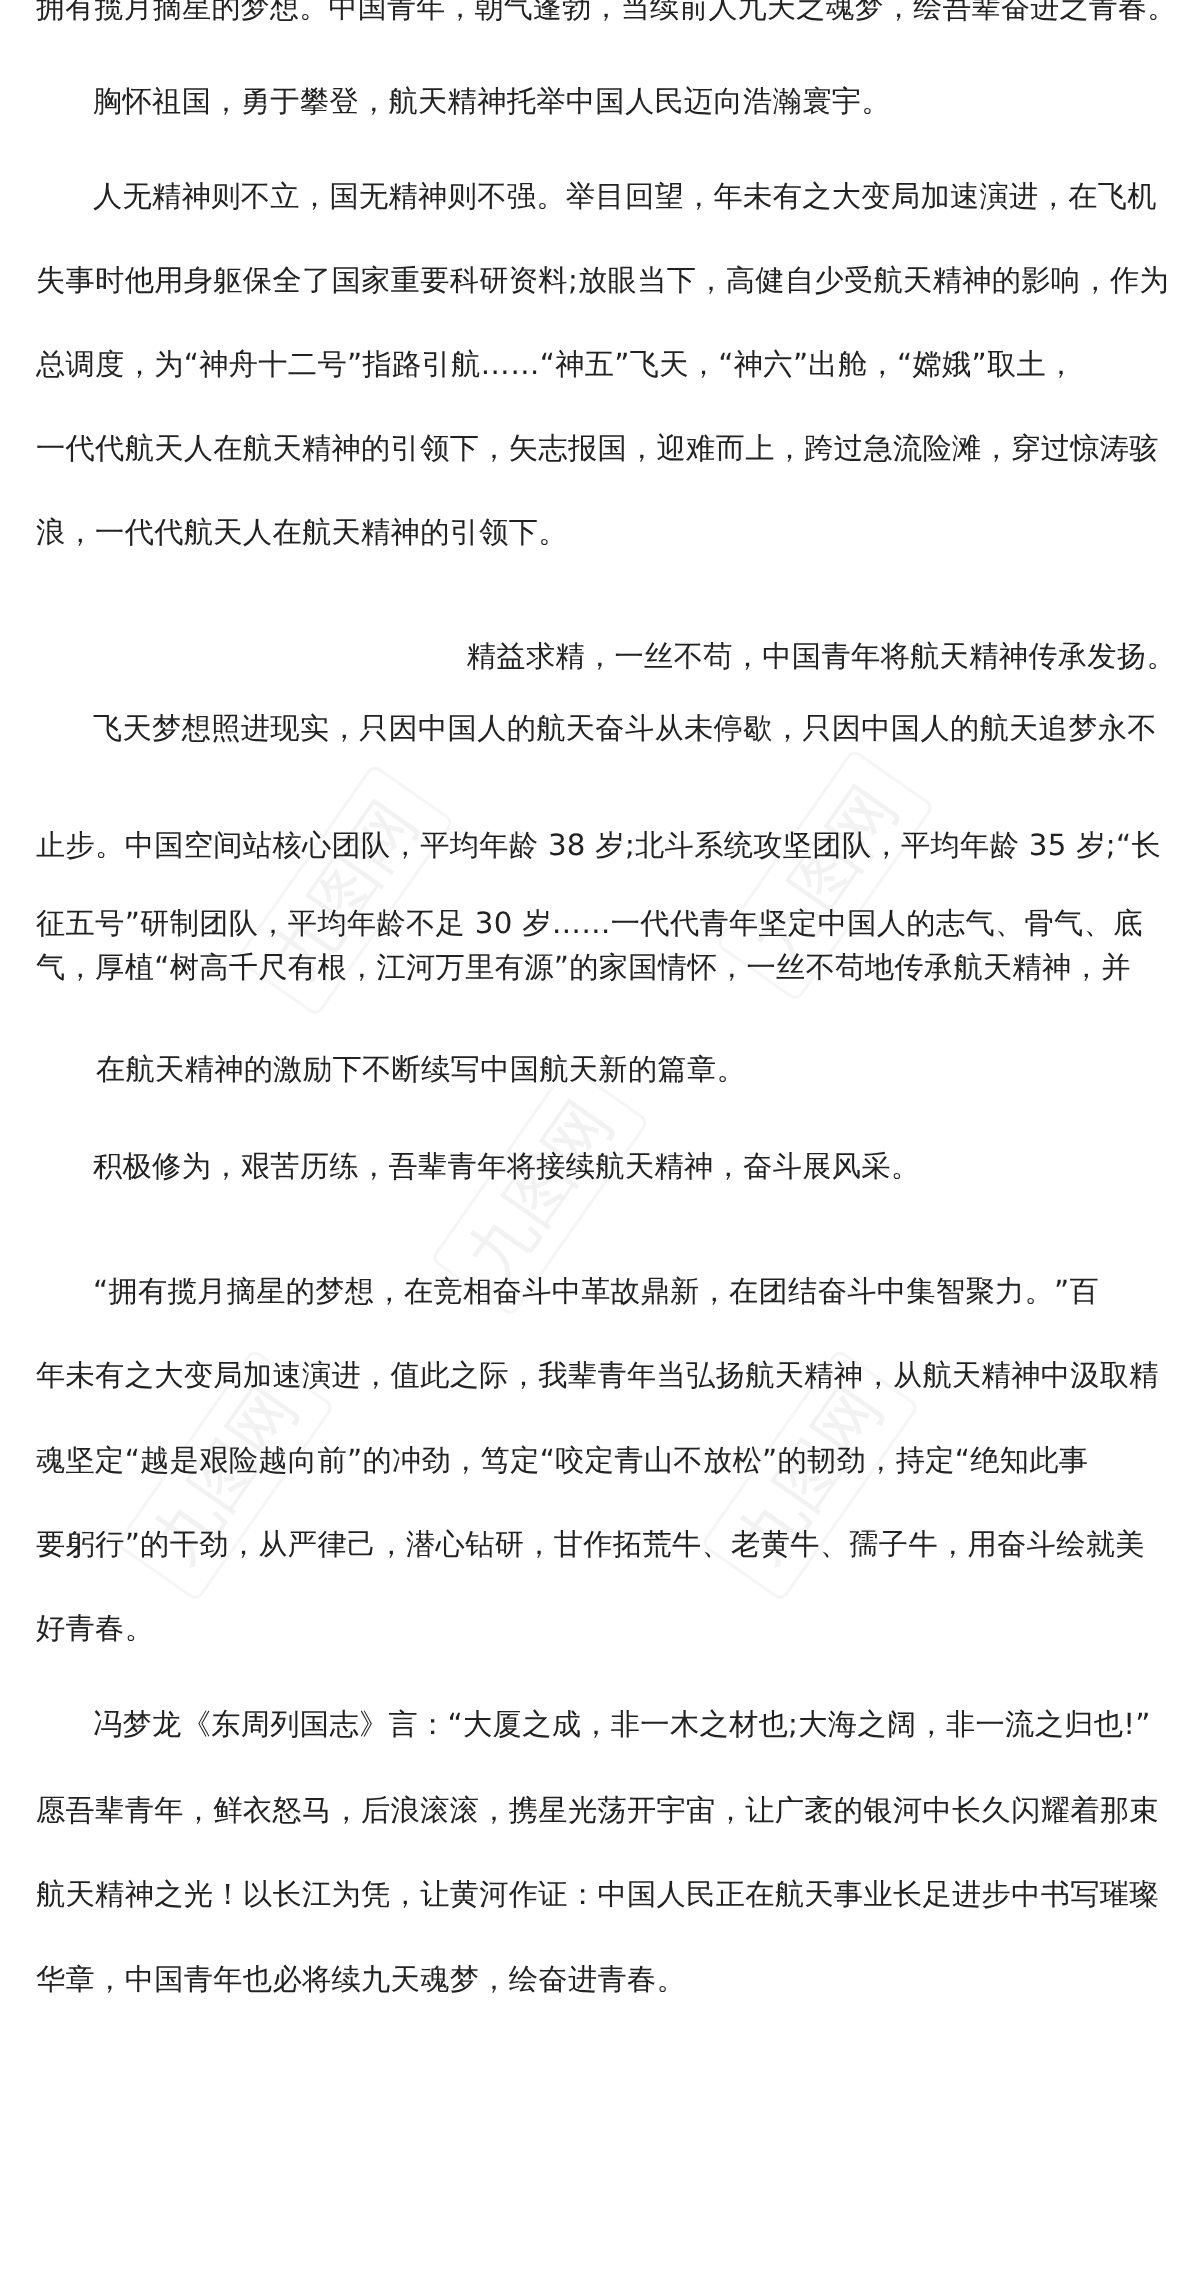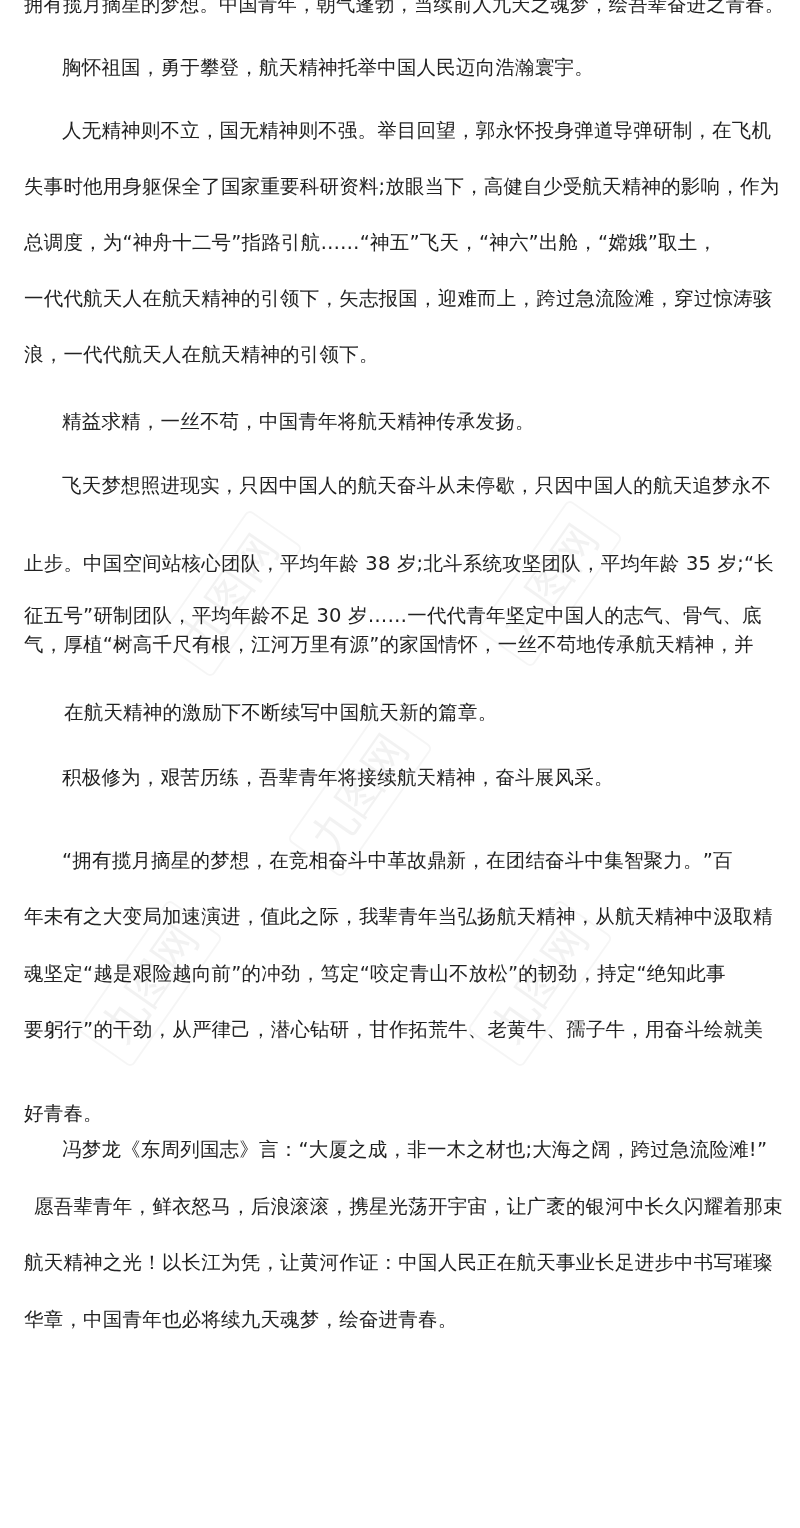--- a/index.html
+++ b/index.html
@@ -31,39 +31,39 @@
     padding: 2px 12px;
     border-radius: 6px;
   }
 </style>
 </head>
 <body>
 
 <div id="doc">
     <div class="line" style="top: -9px; transform: scaleX(0.989583);">拥有揽月摘星的梦想。中国青年，朝气蓬勃，当续前人九天之魂梦，绘吾辈奋进之青春。</div>
     <div class="line indent" style="top: 54px;">胸怀祖国，勇于攀登，航天精神托举中国人民迈向浩瀚寰宇。</div>
-    <div class="line indent" style="top: 117px;">人无精神则不立，国无精神则不强。举目回望，郭永怀投身弹道导弹研制，在飞机</div>
+    <div class="line indent" style="top: 117px;">人无精神则不立，国无精神则不强。举目回望，年未有之大变局加速演进，在飞机</div>
     <div class="line" style="top: 173px;">失事时他用身躯保全了国家重要科研资料;放眼当下，高健自少受航天精神的影响，作为</div>
     <div class="line" style="top: 229px;">总调度，为“神舟十二号”指路引航……“神五”飞天，“神六”出舱，“嫦娥”取土，</div>
     <div class="line" style="top: 285px;">一代代航天人在航天精神的引领下，矢志报国，迎难而上，跨过急流险滩，穿过惊涛骇</div>
     <div class="line" style="top: 341px;">浪，一代代航天人在航天精神的引领下。</div>
-    <div class="line indent" style="top: 408px;">精益求精，一丝不苟，中国青年将航天精神传承发扬。</div>
+    <div class="line indent" style="top: 424px; text-align: right;">精益求精，一丝不苟，中国青年将航天精神传承发扬。</div>
     <div class="line indent" style="top: 472px;">飞天梦想照进现实，只因中国人的航天奋斗从未停歇，只因中国人的航天追梦永不</div>
     <div class="line" style="top: 550px;">止步。中国空间站核心团队，平均年龄 38 岁;北斗系统攻坚团队，平均年龄 35 岁;“长</div>
     <div class="line" style="top: 586px; margin-top: 16px;">征五号”研制团队，平均年龄不足 30 岁……一代代青年坚定中国人的志气、骨气、底</div>
     <div class="line" style="top: 631px;">气，厚植“树高千尺有根，江河万里有源”的家国情怀，一丝不苟地传承航天精神，并</div>
     <div class="line" style="top: 699px; margin-left: 40px;">在航天精神的激励下不断续写中国航天新的篇章。</div>
     <div class="line indent" style="top: 764px;">积极修为，艰苦历练，吾辈青年将接续航天精神，奋斗展风采。</div>
     <div class="line indent" style="top: 847px;">“拥有揽月摘星的梦想，在竞相奋斗中革故鼎新，在团结奋斗中集智聚力。”百</div>
     <div class="line" style="top: 903px;">年未有之大变局加速演进，值此之际，我辈青年当弘扬航天精神，从航天精神中汲取精</div>
     <div class="line" style="top: 960px;">魂坚定“越是艰险越向前”的冲劲，笃定“咬定青山不放松”的韧劲，持定“绝知此事</div>
     <div class="line" style="top: 1016px;">要躬行”的干劲，从严律己，潜心钻研，甘作拓荒牛、老黄牛、孺子牛，用奋斗绘就美</div>
-    <div class="line" style="top: 1072px; margin-top: 28px;">好青春。</div>
-    <div class="line indent" style="top: 1136px;">冯梦龙《东周列国志》言：“大厦之成，非一木之材也;大海之阔，跨过急流险滩!”</div>
-    <div class="line" style="top: 1193px; margin-left: 10px;">愿吾辈青年，鲜衣怒马，后浪滚滚，携星光荡开宇宙，让广袤的银河中长久闪耀着那束</div>
+    <div class="line" style="top: 1072px;">好青春。</div>
+    <div class="line indent" style="top: 1136px;">冯梦龙《东周列国志》言：“大厦之成，非一木之材也;大海之阔，非一流之归也!”</div>
+    <div class="line" style="top: 1193px;">愿吾辈青年，鲜衣怒马，后浪滚滚，携星光荡开宇宙，让广袤的银河中长久闪耀着那束</div>
     <div class="line" style="top: 1249px;">航天精神之光！以长江为凭，让黄河作证：中国人民正在航天事业长足进步中书写璀璨</div>
     <div class="line" style="top: 1306px;">华章，中国青年也必将续九天魂梦，绘奋进青春。</div>
   </div>
 
 <div class="watermark" style="left: 150px; top: 560px;">九图网</div>
 <div class="watermark" style="left: 470px; top: 550px;">九图网</div>
 <div class="watermark" style="left: 280px; top: 760px;">九图网</div>
 <div class="watermark" style="left: 70px; top: 950px;">九图网</div>
 <div class="watermark" style="left: 460px; top: 950px;">九图网</div>
 

